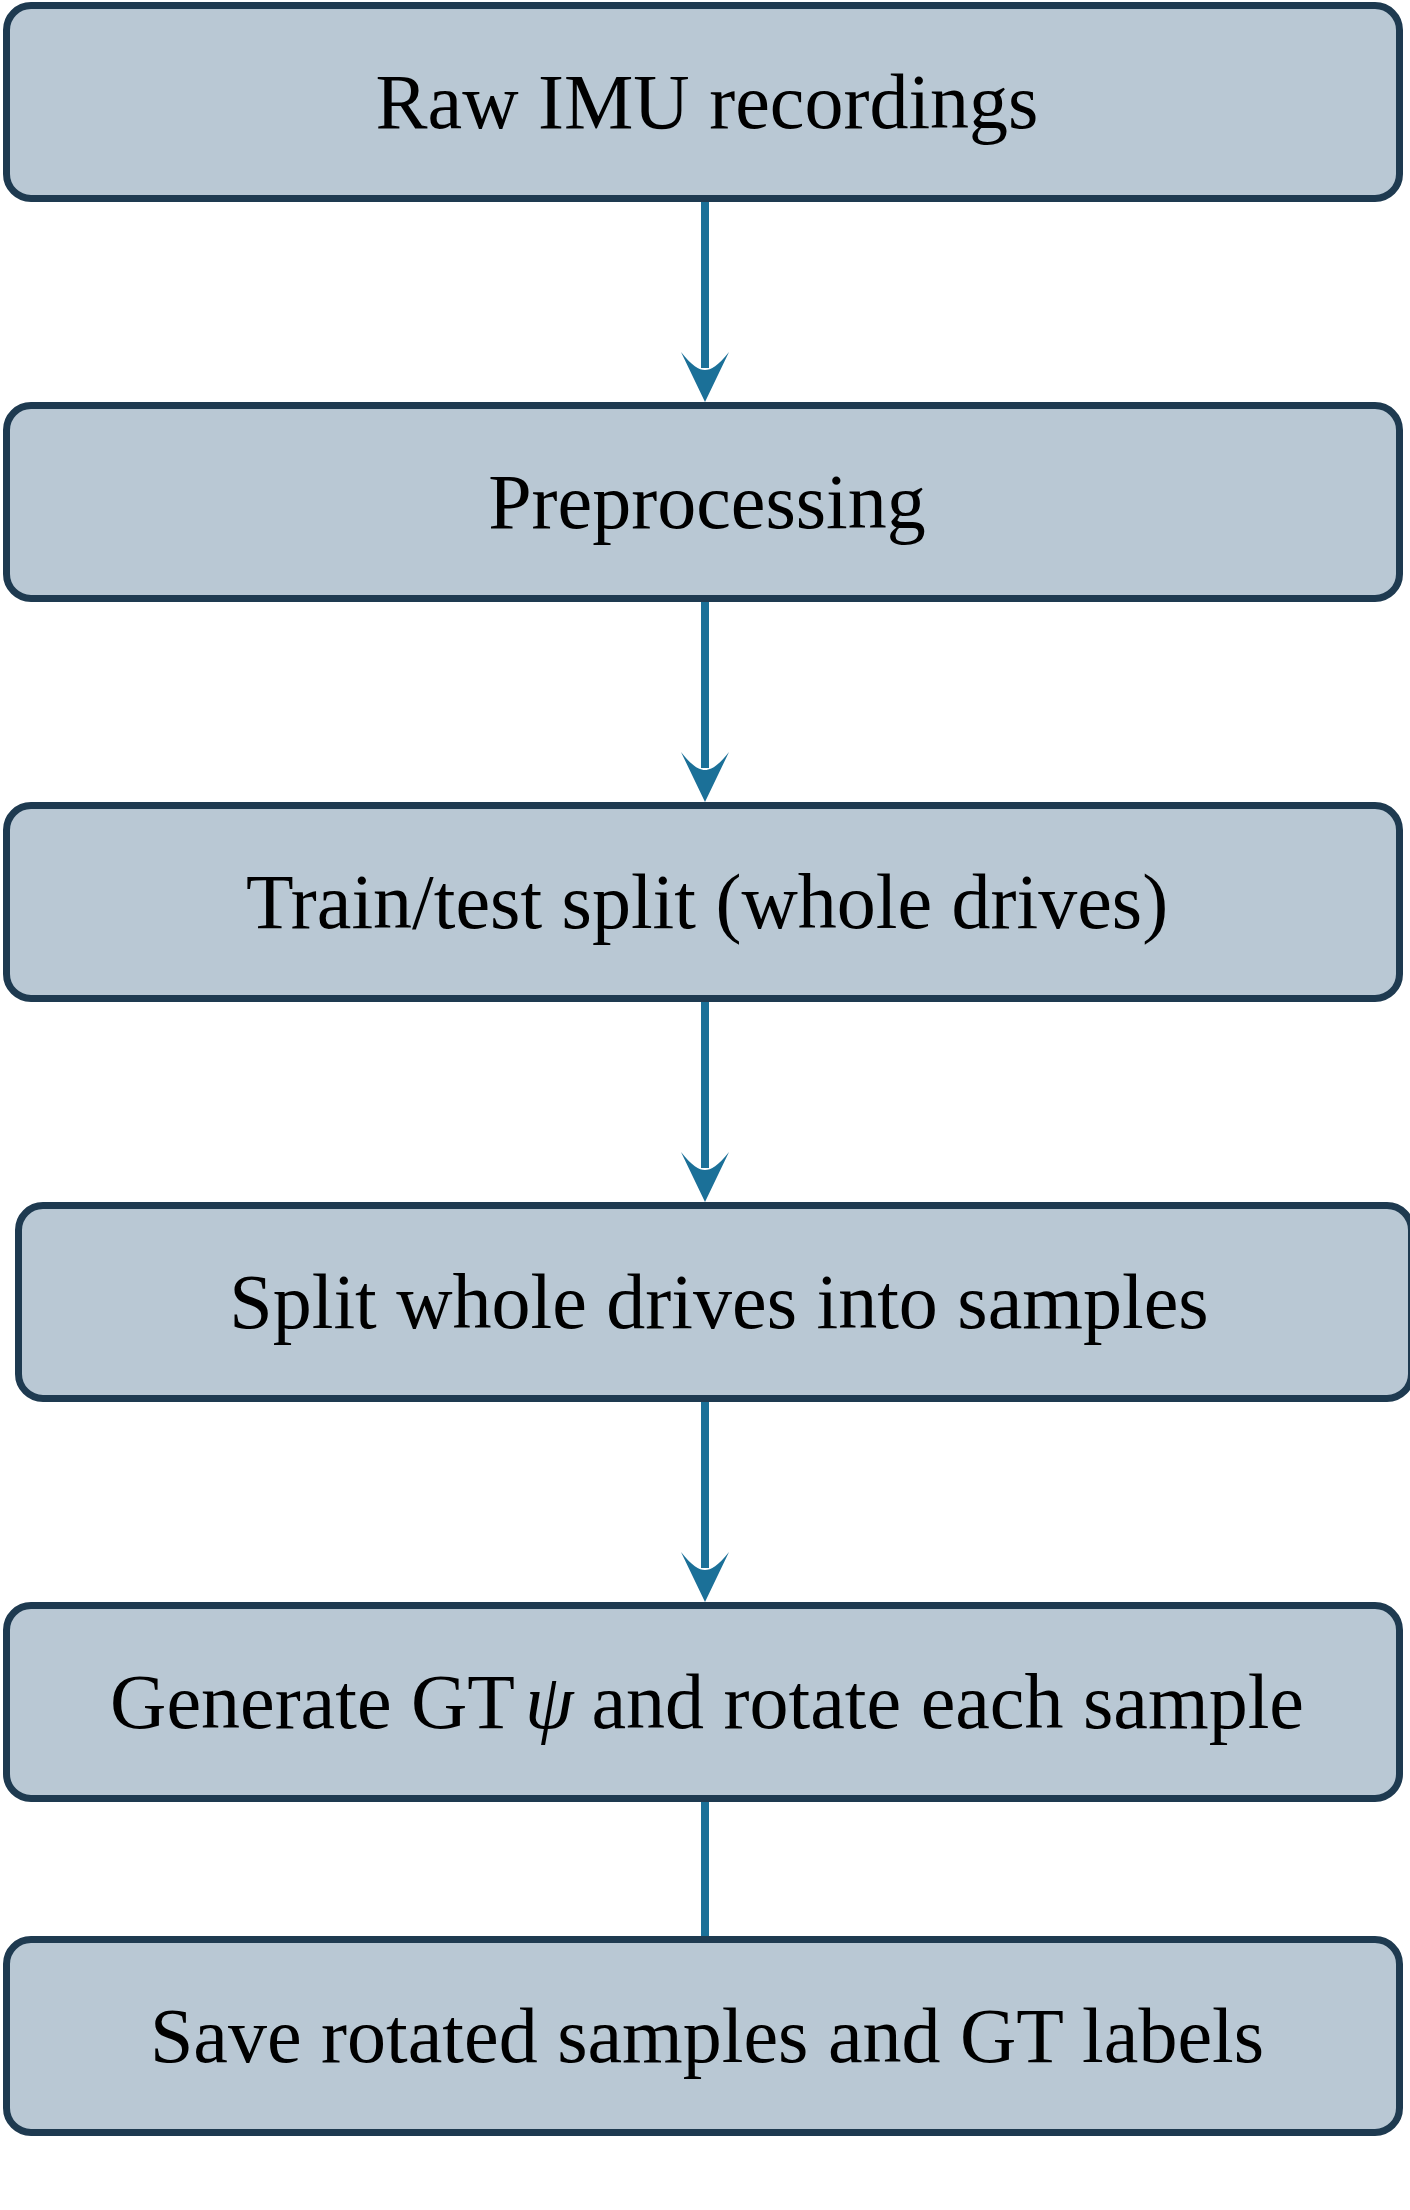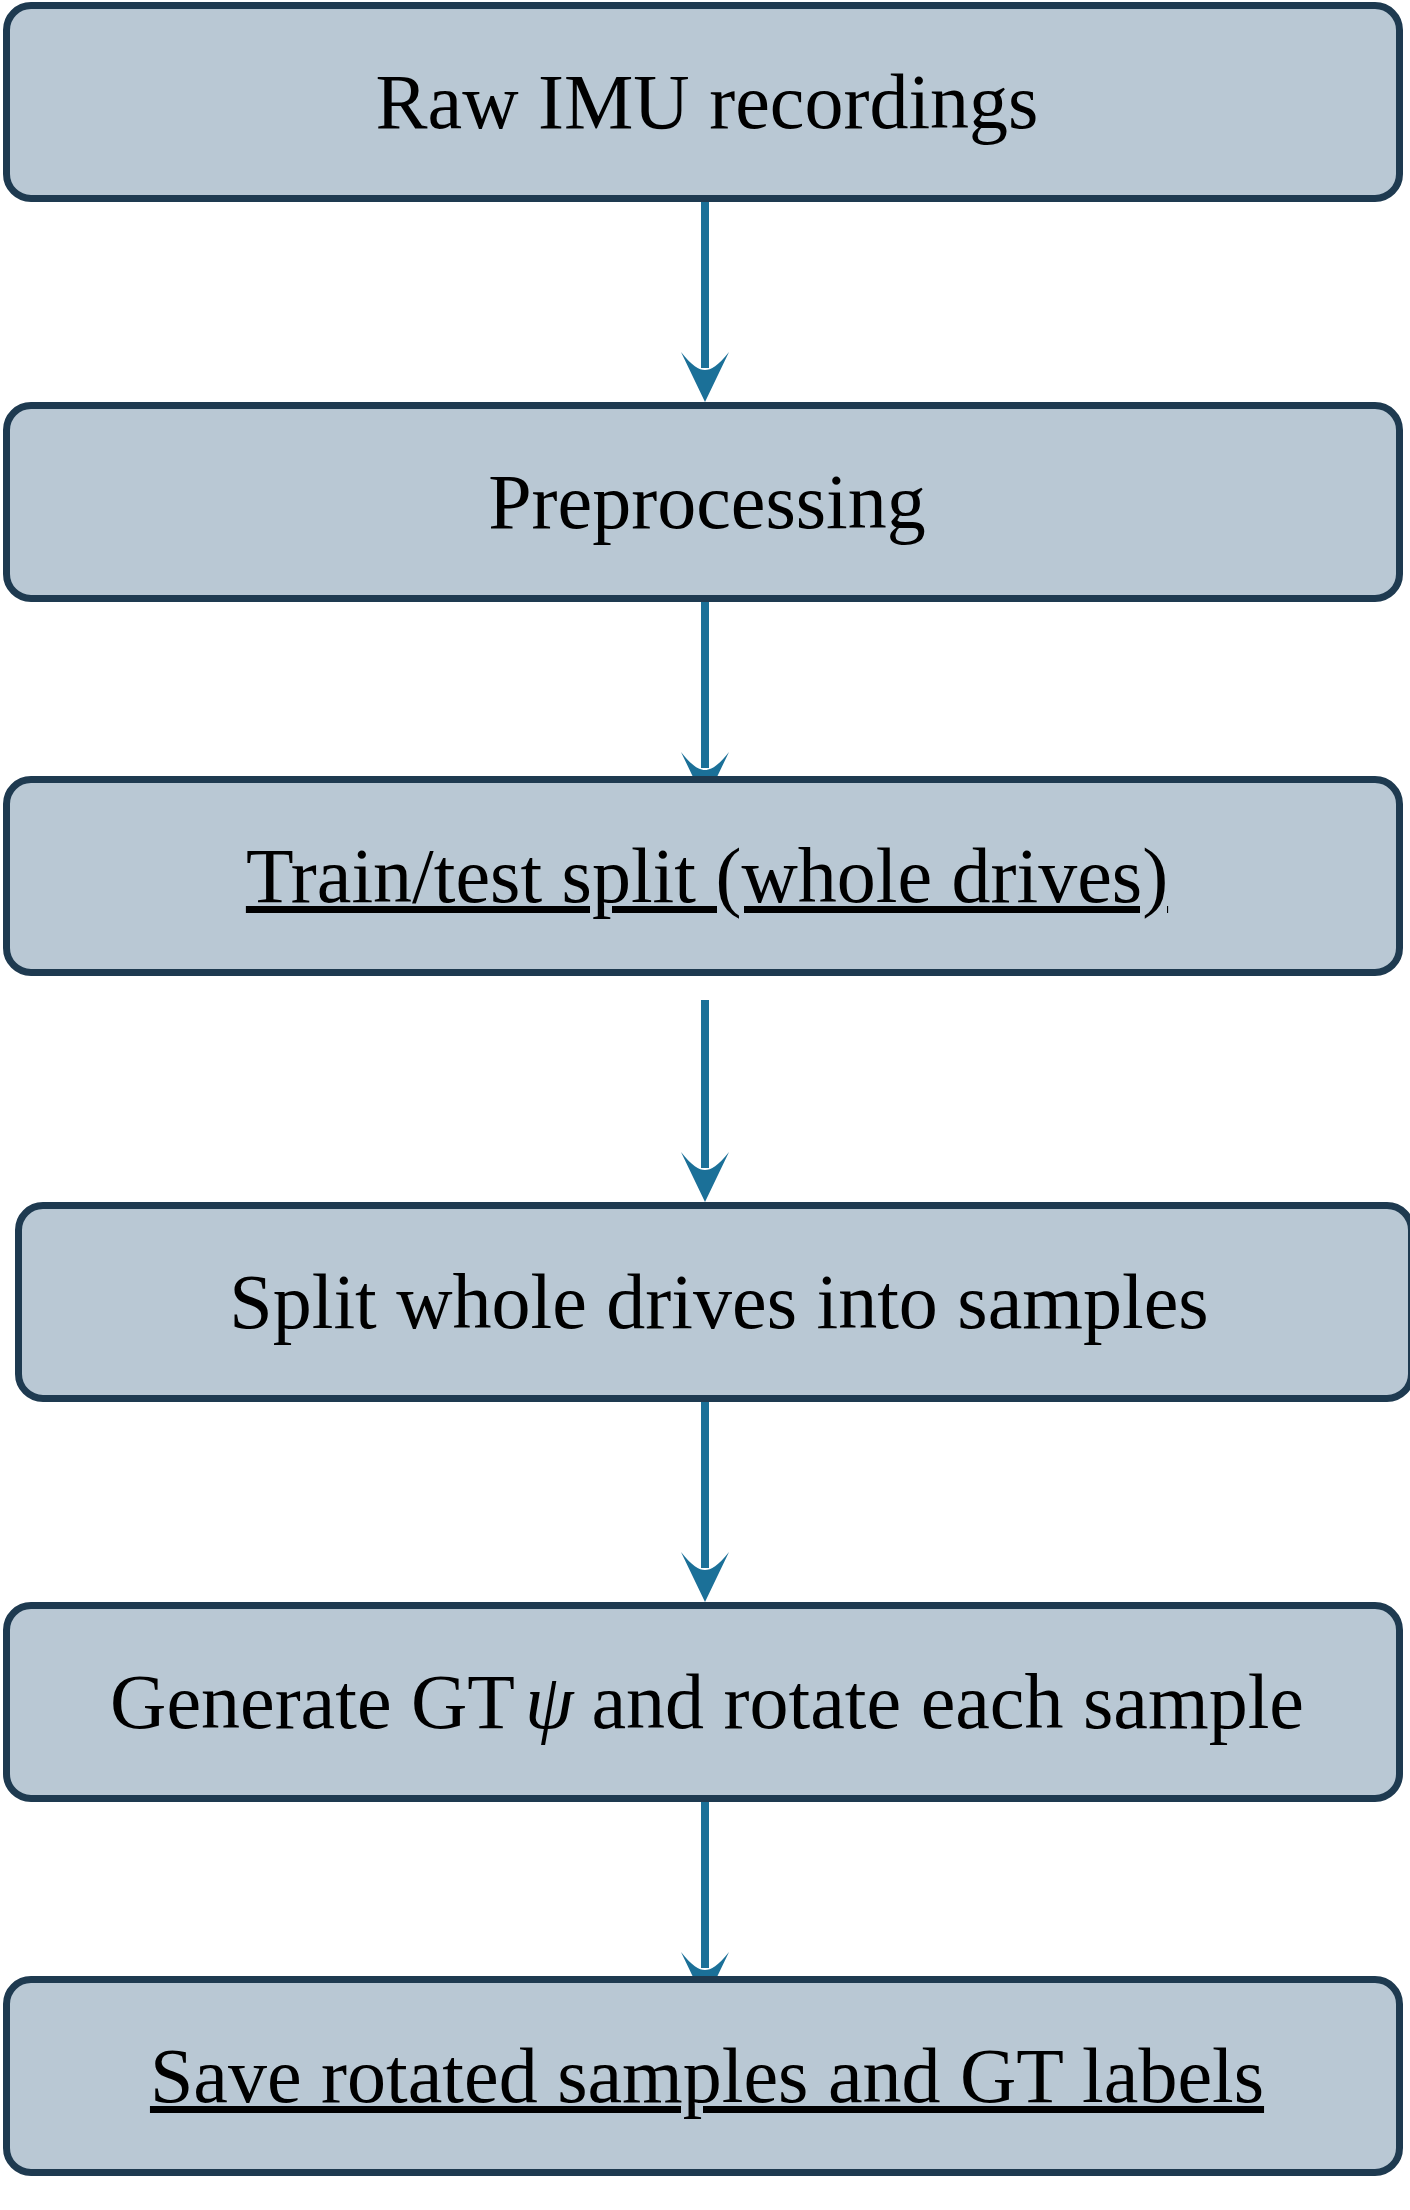--- a/index.html
+++ b/index.html
@@ -34,24 +34,24 @@
     justify-content: center;
     font-size: 78px;
     color: var(--text);
     letter-spacing: 0px;
     white-space: nowrap;
     z-index: 2;
     padding-left: 8px;
   }
   .node-1 { top: 2px; }
   .node-2 { top: 402px; justify-content: center; }
-  .node-3 { top: 776px; text-decoration: underline; }
+  .node-3 { top: 802px; }
   .node-4 { top: 1202px; margin-left: 12px; }
   .node-5 { top: 1602px; }
-  .node-6 { top: 1976px; text-decoration: underline; }
+  .node-6 { top: 1936px; }
   .psi {
     font-style: italic;
     padding: 0 4px 0 10px;
   }
   .arrow {
     position: absolute;
     left: 675px;
     width: 60px;
     height: 204px;
     color: var(--arrow);

